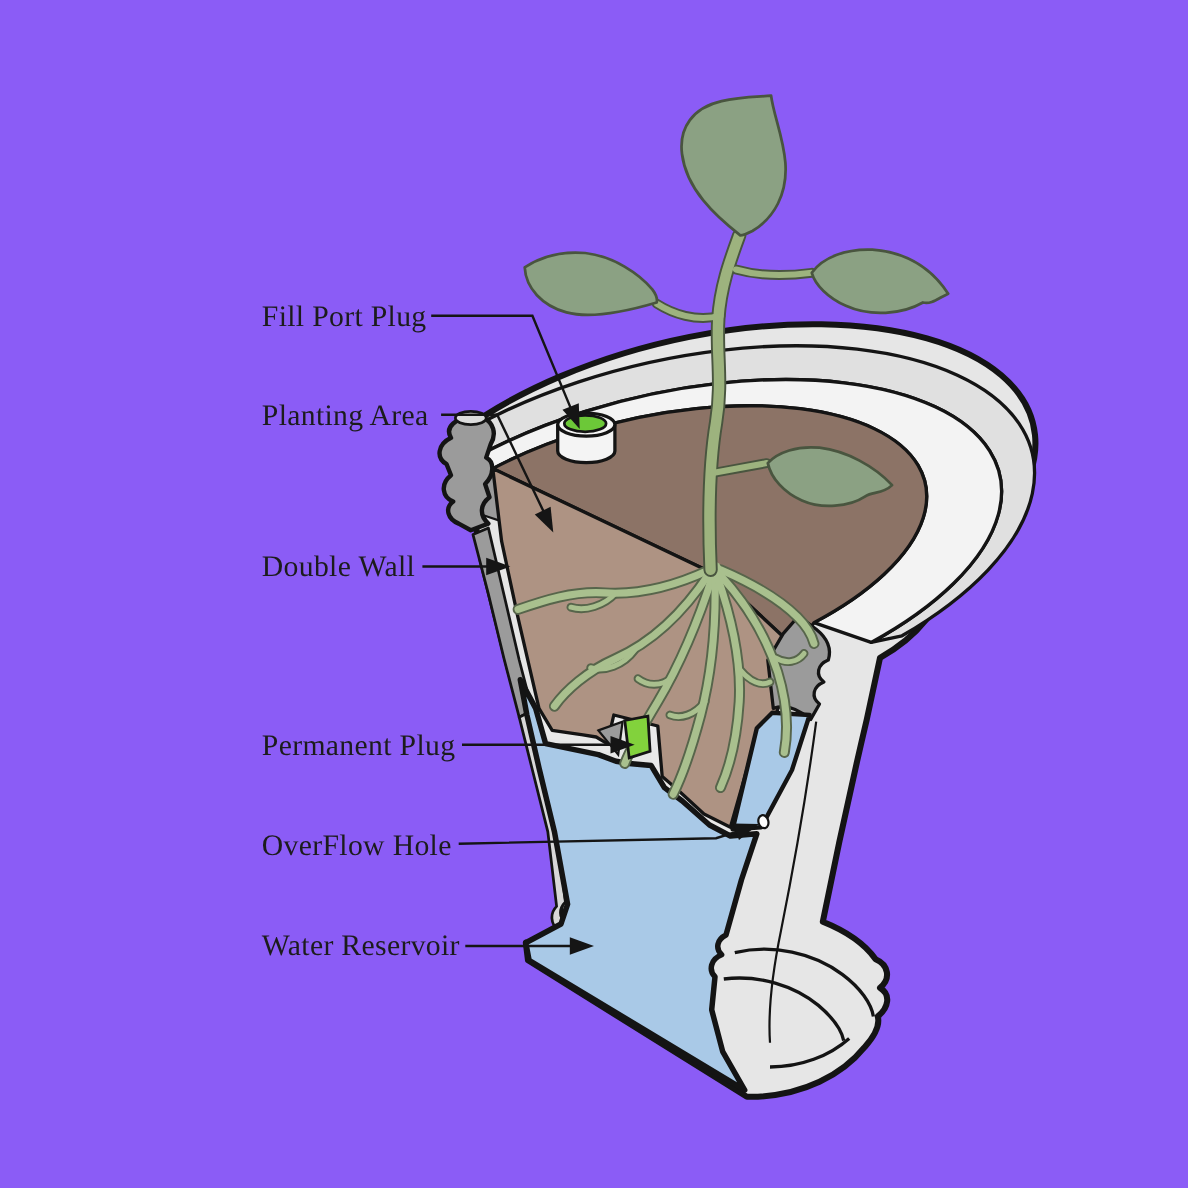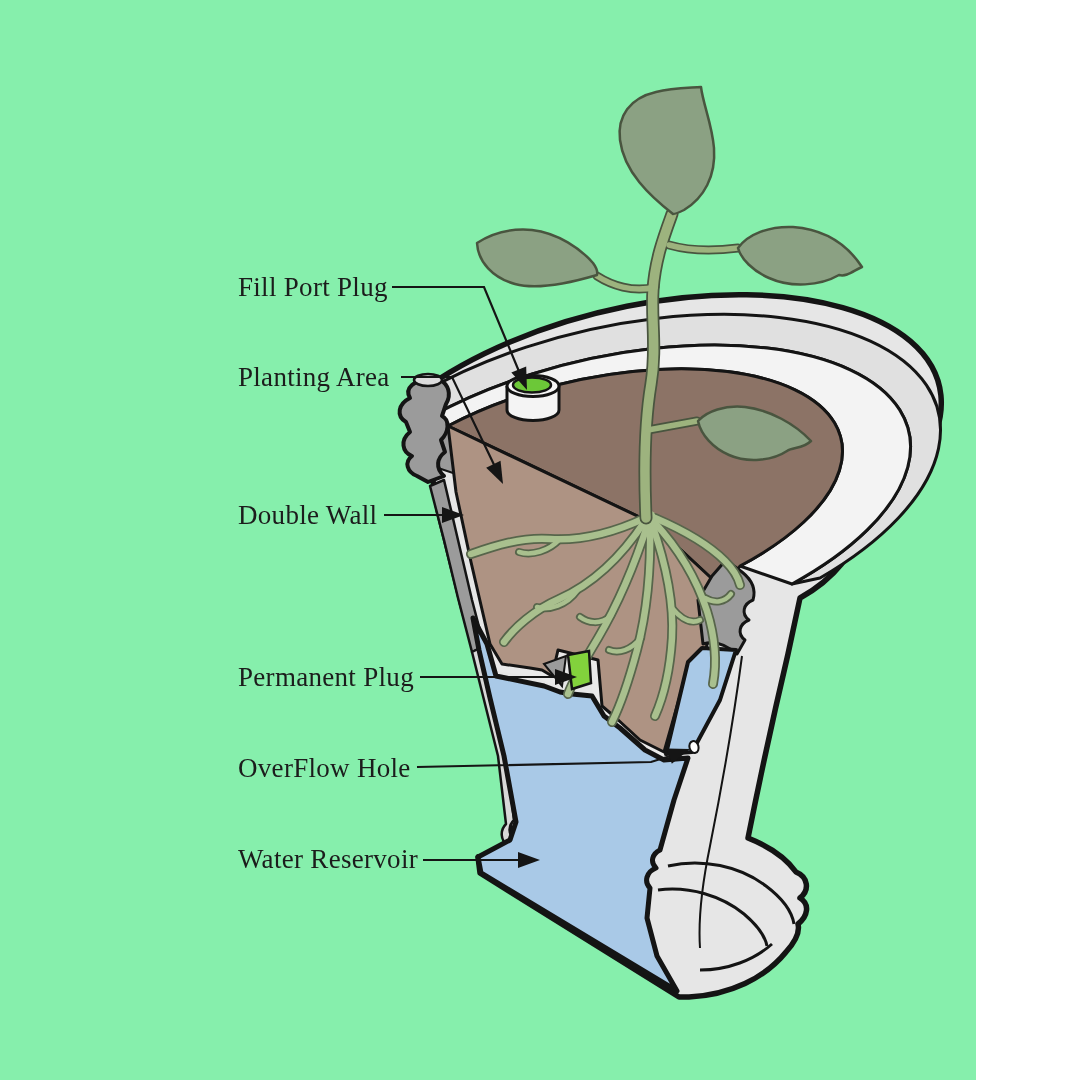--- a/index.html
+++ b/index.html
@@ -1,16 +1,16 @@
 <!DOCTYPE html>
 <html><head>
 <meta charset="utf-8">
 <style>
   html,body{margin:0;padding:0;background:#ffffff;}
-  #stage{position:relative;width:976px;height:1080px;background:#86efac;overflow:hidden;
+  #stage{position:relative;width:1080px;height:1080px;background:#8b5cf6;overflow:hidden;
          font-family:"Liberation Serif","DejaVu Serif",serif;}
   svg{display:block;}
   text.lbl{font-family:"Liberation Serif","DejaVu Serif",serif;font-size:27px;fill:#1c1c1c;letter-spacing:.3px;}
 </style>
 </head>
 <body>
 
 <div id="stage">
 <svg width="1080" height="1080" viewBox="0 0 1080 1080">
 

